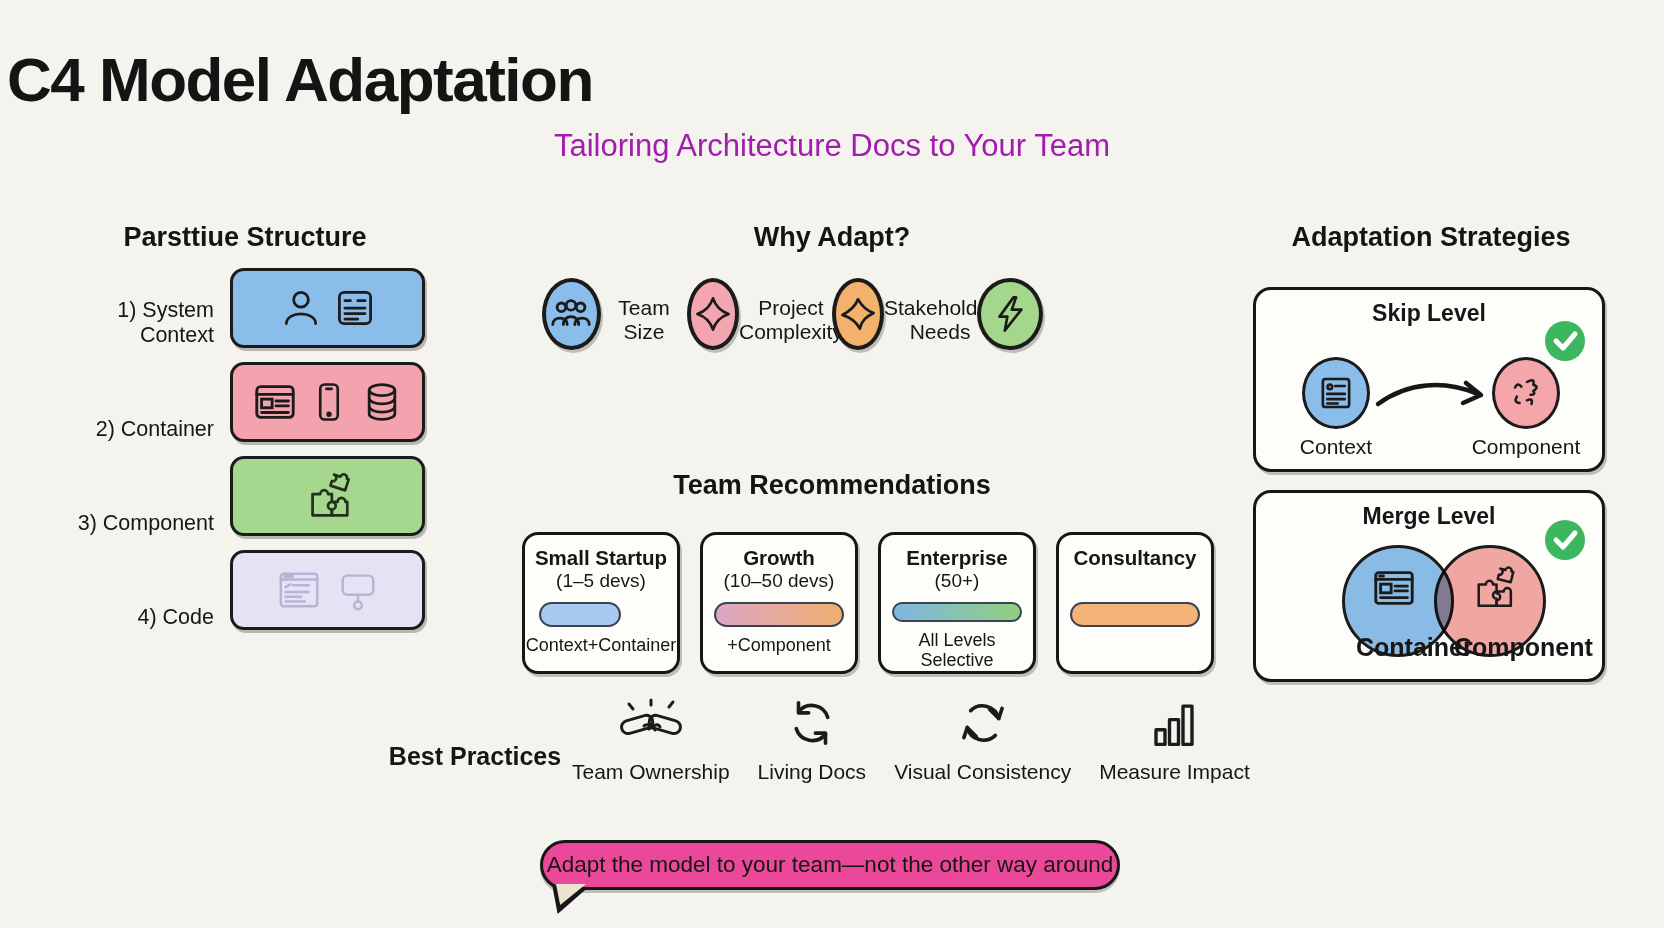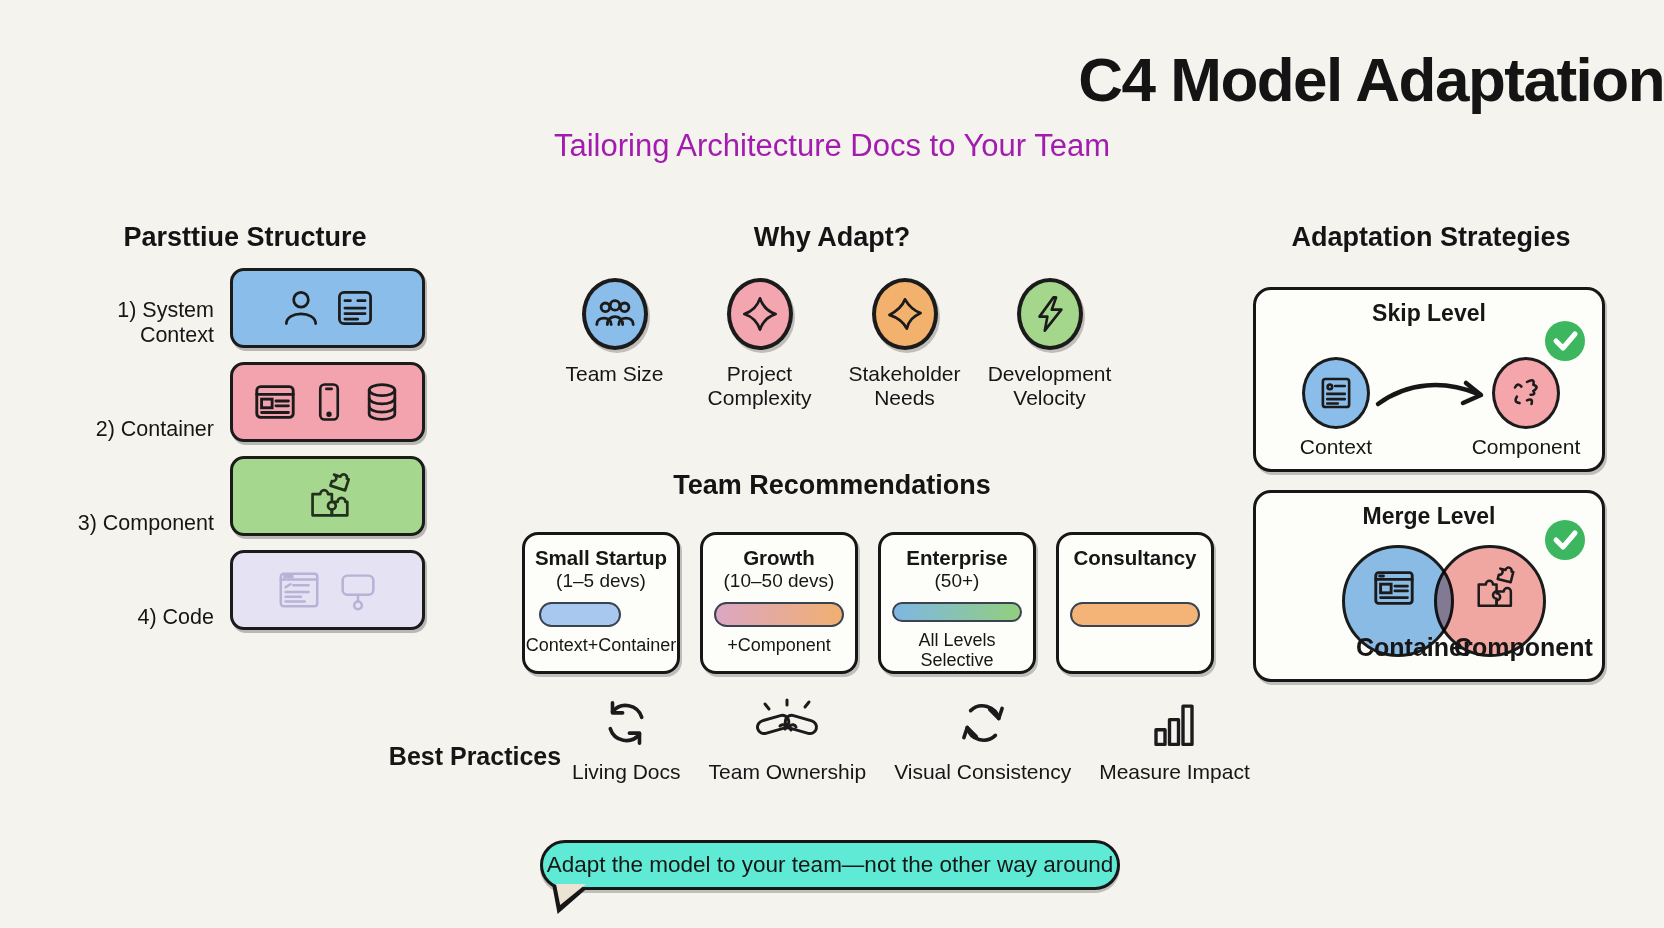--- a/index.html
+++ b/index.html
@@ -5,21 +5,21 @@
   * { margin:0; padding:0; box-sizing:border-box; }
   html,body { background:#e8e8e4; }
   body { font-family:"Liberation Sans","DejaVu Sans",sans-serif; color:#161616; }
   .canvas{
     position:relative; width:1664px; height:928px; margin:0 auto;
     background:#f5f3ee; overflow:hidden;
   }
   
   .title{
     position:absolute; top:44px; left:0; width:100%;
-    text-align:right; font-size:62px; font-weight:700; letter-spacing:-1.5px; color:#141414;
+    text-align:left; font-size:62px; font-weight:700; letter-spacing:-1.5px; color:#141414;padding-left:7px;
   }
   .subtitle{
     position:absolute; top:128px; left:0; width:100%;
     text-align:center; font-size:31px; font-weight:500; color:#a21caf;
   }
   .h2{ font-size:27px; font-weight:700; text-align:center; color:#141414; }
 
   
   .structure-head{ position:absolute; left:45px; top:222px; width:400px; }
   .structure-rows{ position:absolute; left:45px; top:268px; width:400px; }
@@ -29,21 +29,21 @@
     width:195px; height:80px; border:3.5px solid #1b1b1b; border-radius:14px;
     display:flex; align-items:center; justify-content:center; gap:10px;
     box-shadow:2px 3px 0 rgba(30,30,30,0.28);
   }
   .lv-blue{ background:#8abde9; } .lv-pink{ background:#f3a3ae; }
   .lv-green{ background:#a6d78e; } .lv-lav{ background:#e4e2f3; }
 
   
   .why-head{ position:absolute; left:582px; top:222px; width:500px; }
   .factors{ position:absolute; left:542px; top:278px; width:580px; display:flex; }
-  .factor{ width:145px; display:flex; flex-direction:column; align-items:center; }
+  .factor{ width:145px; display:flex; flex-direction:row; align-items:center; }
   .factor-circle{
     width:66px; height:72px; border:4px solid #1b1b1b; border-radius:50%;
     display:flex; align-items:center; justify-content:center;
     box-shadow:2px 3px 0 rgba(30,30,30,0.25);
   }
   .fc-blue{ background:#8abde9; } .fc-pink{ background:#f4a6b0; }
   .fc-orange{ background:#f2b26d; } .fc-green{ background:#a4d68b; }
   .factor-label{ margin-top:12px; text-align:center; font-size:21px; font-weight:500; line-height:1.12; }
 
   
@@ -94,21 +94,21 @@
   
   .bp-head{ position:absolute; left:365px; top:742px; width:220px; text-align:center; font-size:25px; font-weight:700; }
   .bp-items{ position:absolute; left:558px; top:692px; display:flex; align-items:flex-end; }
   .bp-item{ display:flex; flex-direction:column; align-items:center; padding:0 14px; }
   .bp-icon{ height:58px; display:flex; align-items:flex-end; margin-bottom:10px; }
   .bp-label{ font-size:21px; font-weight:500; white-space:nowrap; }
 
   
   .bubble{
     position:absolute; left:540px; top:840px; width:580px; height:50px;
-    background:#5eead4; border:3.25px solid #161616; border-radius:26px;
+    background:#ec4899; border:3.25px solid #161616; border-radius:26px;
     display:flex; align-items:center; justify-content:center;
     font-size:22.5px; font-weight:500; z-index:2;
     box-shadow:0 3px 0 rgba(30,30,30,0.25);
   }
   .bubble-tail-outer{
     position:absolute; left:552px; top:884px; width:40px; height:30px; background:#161616;
     clip-path:polygon(0 0,100% 0,14% 100%); z-index:1;
   }
   .bubble-tail-inner{
     position:absolute; left:556px; top:884px; width:30px; height:21px; background:#ece3d2;
@@ -252,21 +252,20 @@
     </div>
 
     <div class="factor">
       <div class="factor-circle fc-green">
         <span>
           <svg width="42" height="44" viewBox="0 0 48 48" fill="none" stroke="#1b1b1b" stroke-width="3" stroke-linejoin="round">
             <path d="M28 5 L12 27 H21 L18 43 L37 19 H26 L31 5 Z"></path>
           </svg>
           </span>
       </div>
-      <div class="factor-label">Development Velocity</div>
     </div>
   </div>
 
   <div class="h2 reco-head">Team Recommendations</div>
   <div class="cards">
 
     <div class="card">
       <div class="card-title">Small Startup</div>
       <div class="card-sub">(1–5 devs)</div>
       <div class="pill pill-short-blue"></div>
@@ -364,40 +363,40 @@
       </span>
     <div class="venn-label" style="left:100px; top:140px;">Container</div>
     <div class="venn-label" style="left:198px; top:140px;">Component</div>
   </div>
 
   <div class="bp-head">Best Practices</div>
   <div class="bp-items">
 
     <div class="bp-item">
       <span class="bp-icon">
+        <svg width="72" height="54" viewBox="0 0 72 54" fill="none" stroke="#1b1b1b" stroke-width="3" stroke-linecap="round" stroke-linejoin="round">
+          <rect x="6" y="22" width="32" height="13" rx="6.5" transform="rotate(-16 22 28)"></rect>
+          <rect x="34" y="22" width="32" height="13" rx="6.5" transform="rotate(16 50 28)"></rect>
+          <path d="M29 30 a3.5 3.5 0 0 1 6 1 M34 33 a3.5 3.5 0 0 1 6 1 M39 30 a3.5 3.5 0 0 1 6 1"></path>
+          <path d="M14 8 l4 5 M58 6 l-4 5 M36 4 v5"></path>
+        </svg>
+        </span>
+      <div class="bp-label">Team Ownership</div>
+    </div>
+
+    <div class="bp-item">
+      <span class="bp-icon">
         <svg width="54" height="54" viewBox="0 0 48 48" fill="none" stroke="#1b1b1b" stroke-width="3.2" stroke-linecap="round" stroke-linejoin="round">
           <path d="M38 19 A15 15 0 0 0 12 14"></path>
             <path d="M12 6 v9 h9"></path>
           <path d="M10 29 A15 15 0 0 0 36 34"></path>
             <path d="M36 42 v-9 h-9"></path>
         </svg>
         </span>
       <div class="bp-label">Living Docs</div>
-    </div>
-
-    <div class="bp-item">
-      <span class="bp-icon">
-        <svg width="72" height="54" viewBox="0 0 72 54" fill="none" stroke="#1b1b1b" stroke-width="3" stroke-linecap="round" stroke-linejoin="round">
-          <rect x="6" y="22" width="32" height="13" rx="6.5" transform="rotate(-16 22 28)"></rect>
-          <rect x="34" y="22" width="32" height="13" rx="6.5" transform="rotate(16 50 28)"></rect>
-          <path d="M29 30 a3.5 3.5 0 0 1 6 1 M34 33 a3.5 3.5 0 0 1 6 1 M39 30 a3.5 3.5 0 0 1 6 1"></path>
-          <path d="M14 8 l4 5 M58 6 l-4 5 M36 4 v5"></path>
-        </svg>
-        </span>
-      <div class="bp-label">Team Ownership</div>
     </div>
 
     <div class="bp-item">
       <span class="bp-icon">
         <svg width="54" height="54" viewBox="0 0 48 48" fill="none" stroke="#1b1b1b" stroke-width="3.2" stroke-linecap="round" stroke-linejoin="round">
           <path d="M38 20 A15 15 0 0 0 13 13"></path>
             <path d="M30 12 l8 8 l3 -9"></path>
           <path d="M10 28 A15 15 0 0 0 35 35"></path>
             <path d="M18 36 l-8 -8 l-3 9"></path>
         </svg>

